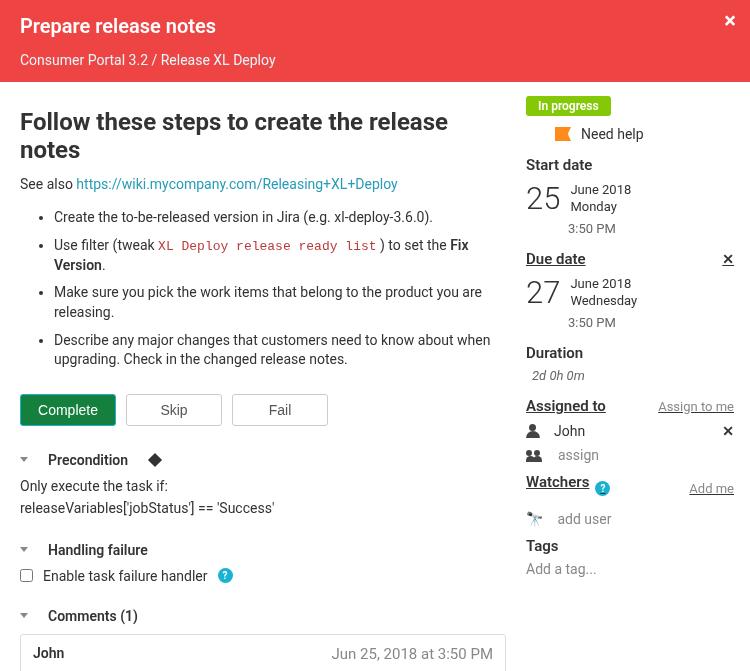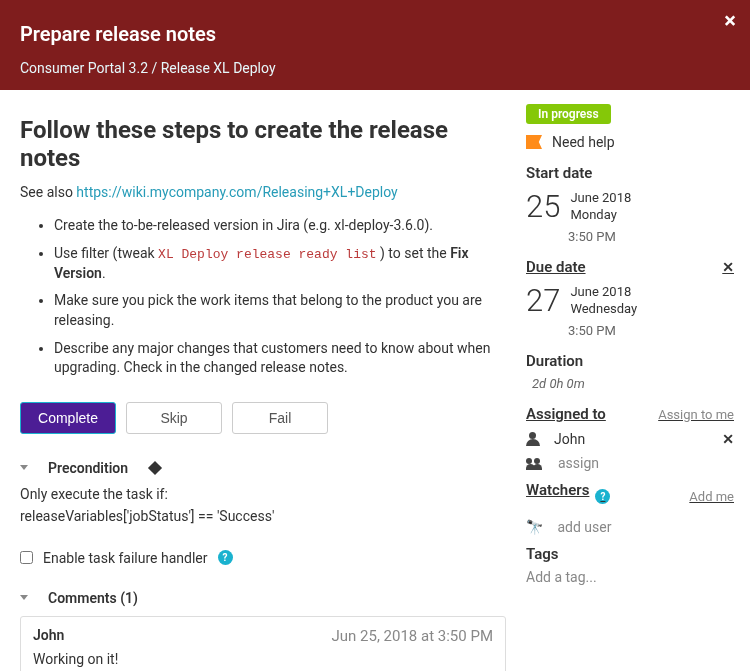--- a/index.html
+++ b/index.html
@@ -4,23 +4,23 @@
 <style>
   * { box-sizing: border-box; margin: 0; padding: 0; }
   body {
     font-family: -apple-system, BlinkMacSystemFont, "Segoe UI", Roboto, "Helvetica Neue", Arial, sans-serif;
     font-size: 14px;
     color: #333;
     background: #fff;
     width: 750px;
   }
   .header {
-    background: #7f1d1d;
-    color: #fff;
-    padding: 22px 20px 14px 20px;
+    background: #ef4444;
+    color: #fff;
+    padding: 14px 20px 14px 20px;
     position: relative;
   }
   .header-title {
     font-size: 20px;
     font-weight: 600;
     margin-bottom: 14px;
   }
   .breadcrumb {
     font-size: 14px;
     color: #e6f7fb;
@@ -69,21 +69,21 @@
     background: #fff;
     color: #555;
     padding: 7px 0;
     width: 96px;
     text-align: center;
     border-radius: 3px;
     cursor: pointer;
     font-size: 14px;
   }
   .btn-primary {
-    background: #4c1d95;
+    background: #15803d;
     border-color: #1ab2cf;
     color: #fff;
   }
   .section-head {
     font-weight: 600;
     color: #333;
     margin-bottom: 10px;
     display: flex;
     align-items: center;
     gap: 18px;
@@ -129,21 +129,21 @@
   .status-badge {
     background: #85c808;
     color: #fff;
     font-size: 12px;
     font-weight: 600;
     padding: 3px 12px;
     border-radius: 3px;
     display: inline-block;
     margin-bottom: 10px;
   }
-  .flag-row { display: flex; align-items: center; gap: 10px; margin-bottom: 14px; }
+  .flag-row { display: flex; align-items: center; gap: 10px; margin-bottom: 14px; margin-left: 29px; }
   .flag-icon {
     width: 16px; height: 14px;
     background: #ff8c1a;
     position: relative;
     clip-path: polygon(0 0, 100% 0, 80% 50%, 100% 100%, 0 100%);
   }
   .side-section-title { font-weight: 600; font-size: 15px; margin-bottom: 6px; }
   .date-block { display: flex; align-items: center; gap: 10px; margin-bottom: 4px; justify-content: space-between;}
   .date-left { display:flex; align-items:center; gap:10px;}
   .date-big { font-size: 31px; font-weight: 300; color: #333; }
@@ -214,20 +214,24 @@
     </div>
 
     <div class="section-head">
       <span class="caret"></span>
       <span>Precondition</span>
       <span class="diamond"></span>
     </div>
     <div class="precondition-text">Only execute the task if:</div>
     <div class="precondition-code">releaseVariables['jobStatus'] == 'Success'</div>
 
+    <div class="section-head">
+      <span class="caret"></span>
+      <span>Handling failure</span>
+    </div>
     <div class="checkbox-row">
       <input type="checkbox" style="">
       <span>Enable task failure handler</span>
       <span class="help-circle">?</span>
     </div>
 
     <div class="section-head">
       <span class="caret"></span>
       <span>Comments (1)</span>
     </div>

